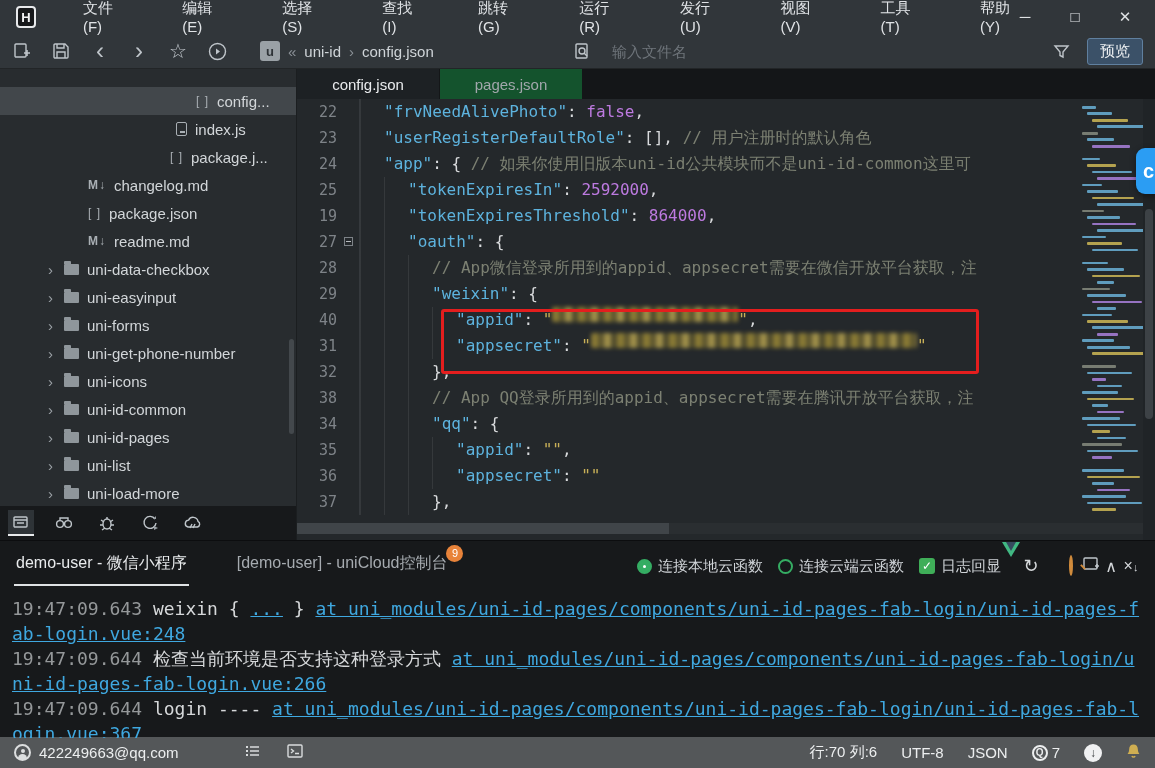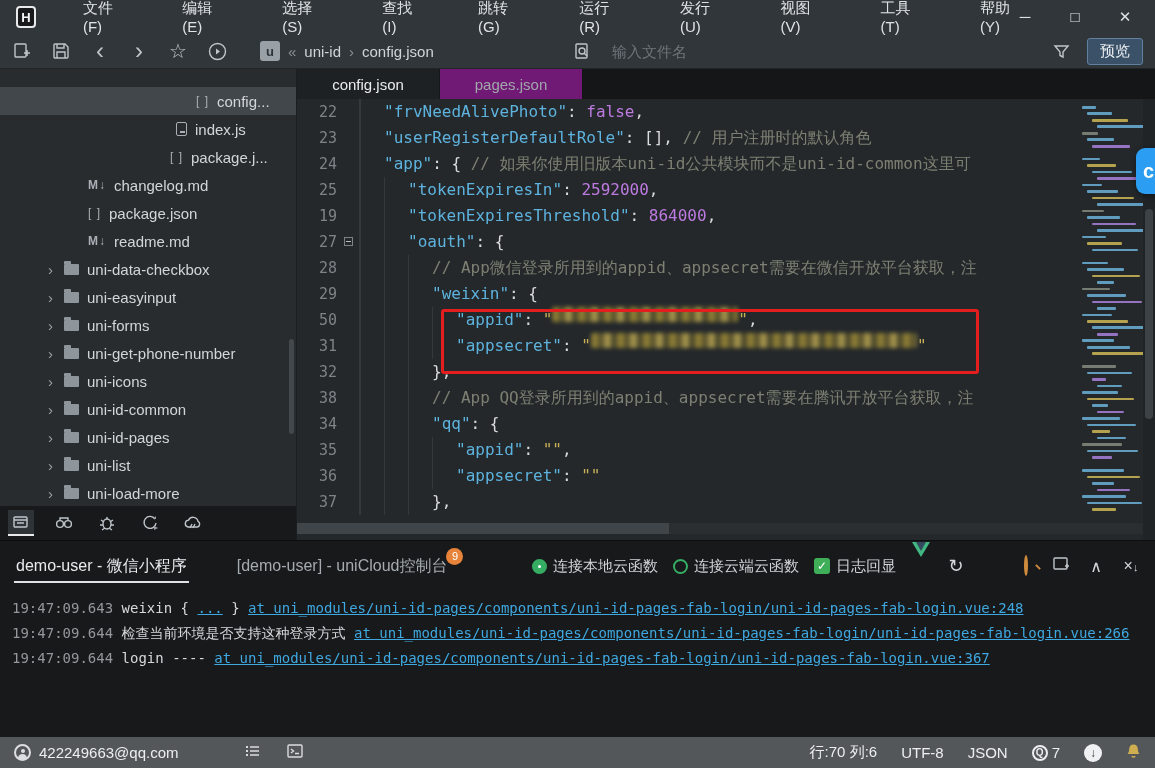--- a/index.html
+++ b/index.html
@@ -47,21 +47,21 @@
   .side-scrollthumb { position:absolute; right:2px; top:270px; width:5px; height:95px; background:#43484c; border-radius:3px; }
   .side-toolbar { height:34px; background:#17191b; display:flex; align-items:center; gap:17px; padding-left:8px; margin-top:auto; }
   .st-ic { width:26px; height:26px; display:flex; align-items:center; justify-content:center; color:#9aa0a5; }
   .st-ic.active { background:#2e3337; border-bottom:2px solid #e8eaec; color:#e8eaec; }
 
   
   .editor { flex:1; position:relative; background:#24282b; overflow:hidden; }
   .tabstrip { height:30px; background:#141618; display:flex; }
   .etab { width:142px; display:flex; align-items:center; justify-content:center; font-size:15px; cursor:pointer; }
   .etab.active { background:#1d2124; color:#e9ebed; }
-  .etab:not(.active) { background:#701a75; color:#a2a7ac; margin-left:1px; }
+  .etab:not(.active) { background:#14532d; color:#a2a7ac; margin-left:1px; }
   .code { position:relative; font-family:"DejaVu Sans Mono", monospace; font-size:16px; }
   .cl { display:flex; height:26px; line-height:26px; white-space:pre; }
   .ln { width:46px; text-align:right; color:#7e8388; font-size:15px; padding-right:6px; flex:none; }
   .foldc { width:17px; flex:none; border-right:1px solid #35393d; position:relative; }
   .foldbox { position:absolute; left:1px; top:8px; width:9px; height:9px; border:1px solid #7d8287; }
   .foldbox:before { content:""; position:absolute; left:1px; top:3px; width:5px; height:1px; background:#b8bcc0; }
   .indent { flex:none; height:26px; background:repeating-linear-gradient(to right, rgba(255,255,255,.08) 0 1px, transparent 1px 24px); }
   .sk { color:#5db3de; } .sp { color:#d9dbdd; } .sn { color:#bd7ae0; } .ss { color:#c9b158; } .sc { color:#7c8072; }
   .blurchip { display:inline-block; height:15px; border-radius:2px; vertical-align:-2px;
               background:repeating-linear-gradient(90deg,#8a7a35 0 7px,#5c552f 7px 13px,#a08f4a 13px 20px,#4e4a2c 20px 26px);
@@ -69,39 +69,39 @@
   .minimap { position:absolute; top:33px; right:13px; width:60px; height:424px; background:#24282b; padding-top:4px; }
   .mm-bar { height:2.6px; margin-bottom:3.9px; border-radius:1px; }
   .vtrack { position:absolute; top:30px; right:0; width:12px; bottom:0; background:#202427; }
   .vthumb { position:absolute; top:140px; right:2px; width:8px; height:210px; background:#3d4246; border-radius:4px; }
   .hscroll { position:absolute; left:0; right:12px; bottom:6px; height:11px; background:#2a2e31; }
   .hthumb { width:44%; height:100%; background:#404549; }
 
   
   .console { height:197px; background:#17191b; border-top:1px solid #0c0d0f; }
   .console-head { height:50px; display:flex; align-items:center; padding:0 14px; }
-  .ctab { position:relative; font-size:16px; color:#a6abb0; margin-right:46px; padding:6px 2px 4px; cursor:pointer; white-space:nowrap; }
+  .ctab { position:relative; font-size:16px; color:#a6abb0; margin-right:46px; padding:6px 2px 10px; cursor:pointer; white-space:nowrap; }
   .ctab.active { color:#e9ebed; border-bottom:2px solid #dfe2e4; }
   .ctab .badge { position:absolute; top:-2px; right:-14px; min-width:17px; height:17px; border-radius:9px; background:#e8833a;
                  color:#fff; font-size:11px; display:flex; align-items:center; justify-content:center; padding:0 3px; }
-  .c-controls { margin-left:auto; display:flex; align-items:center; gap:15px; color:#cfd3d7; font-size:15px; }
+  .c-controls { margin-left:auto; display:flex; align-items:center; color:#cfd3d7; font-size:15px; }
   .ctl { display:flex; align-items:center; gap:6px; cursor:pointer; white-space:nowrap; }
   .radio { width:15px; height:15px; border-radius:50%; border:2px solid #35ad63; position:relative; }
   .radio.on { background:#35ad63; border-color:#35ad63; }
   .radio.on:before { content:""; position:absolute; left:4px; top:4px; width:3px; height:3px; background:#fff; border-radius:50%; }
   .chk { width:16px; height:16px; background:#3fae58; border-radius:3px; color:#fff; font-size:12px; display:flex; align-items:center; justify-content:center; }
   .vue-ic { width:0; height:0; border-left:9px solid transparent; border-right:9px solid transparent; border-top:15px solid #41b883; position:relative; }
   .vue-ic:before { content:""; position:absolute; left:-5px; top:-15px; width:0; height:0;
                    border-left:5px solid transparent; border-right:5px solid transparent; border-top:9px solid #35495e; }
   .cic { width:20px; text-align:center; color:#d4d7da; font-size:16px; cursor:pointer; }
   .stop-sq { width:12px; height:12px; background:#e3e5e7; margin:0 auto; }
   .mag { position:relative; width:11px; height:11px; border:2px solid #d08b3c; border-radius:50%; margin:0 auto; }
   .mag:before { content:""; position:absolute; left:9px; top:9px; width:6px; height:2px; background:#d08b3c; transform:rotate(45deg); }
   .logs { height:147px; overflow:hidden; padding:5px 12px 0; font-family:"DejaVu Sans Mono", monospace;
-          font-size:14px; line-height:25px; word-break:break-all; color:#d6d8da; }
+          font-size:18px; line-height:25px; word-break:break-all; color:#d6d8da; }
   .lg-ts { color:#95989a; }
   .lg-link { color:#3fa8e0; text-decoration:underline; cursor:pointer; }
 
   
   .statusbar { height:31px; background:#545759; display:flex; align-items:center; color:#eceeef; font-size:15px; padding:0 14px; }
   .sb-left { display:flex; align-items:center; gap:8px; }
   .sb-mid { display:flex; gap:26px; margin-left:66px; color:#d9dcdd; }
   .sb-right { margin-left:auto; display:flex; align-items:center; gap:24px; }
   .user-ic { width:17px; height:17px; border-radius:50%; border:2px solid #dcdedf; position:relative; }
   .user-ic:before { content:""; position:absolute; left:4.5px; top:2.5px; width:4px; height:4px; border-radius:50%; background:#dcdedf; }
@@ -310,21 +310,21 @@
         </div>
       <div class="code">
           <div class="cl"><span class="ln">22</span><span class="foldc"></span><span class="indent" style="width: 24px;"></span><span class="sk">"frvNeedAlivePhoto"</span><span class="sp">: </span><span class="sn">false</span><span class="sp">, </span></div>
           <div class="cl"><span class="ln">23</span><span class="foldc"></span><span class="indent" style="width: 24px;"></span><span class="sk">"userRegisterDefaultRole"</span><span class="sp">: [], </span><span class="sc">// 用户注册时的默认角色</span></div>
           <div class="cl"><span class="ln">24</span><span class="foldc"></span><span class="indent" style="width: 24px;"></span><span class="sk">"app"</span><span class="sp">: { </span><span class="sc">// 如果你使用旧版本uni-id公共模块而不是uni-id-common这里可</span></div>
           <div class="cl"><span class="ln">25</span><span class="foldc"></span><span class="indent" style="width: 48px;"></span><span class="sk">"tokenExpiresIn"</span><span class="sp">: </span><span class="sn">2592000</span><span class="sp">,</span></div>
           <div class="cl"><span class="ln">19</span><span class="foldc"></span><span class="indent" style="width: 48px;"></span><span class="sk">"tokenExpiresThreshold"</span><span class="sp">: </span><span class="sn">864000</span><span class="sp">,</span></div>
           <div class="cl"><span class="ln">27</span><span class="foldc"><span class="foldbox"></span></span><span class="indent" style="width: 48px;"></span><span class="sk">"oauth"</span><span class="sp">: {</span></div>
           <div class="cl"><span class="ln">28</span><span class="foldc"></span><span class="indent" style="width: 72px;"></span><span class="sc">// App微信登录所用到的appid、appsecret需要在微信开放平台获取，注</span></div>
           <div class="cl"><span class="ln">29</span><span class="foldc"></span><span class="indent" style="width: 72px;"></span><span class="sk">"weixin"</span><span class="sp">: {</span></div>
-          <div class="cl"><span class="ln">50</span><span class="foldc"></span><span class="indent" style="width: 96px;"></span><span class="sk">"appid"</span><span class="sp">: </span><span class="ss">"</span><span class="blurchip" style="width: 186px;"></span><span class="ss">"</span><span class="sp">,</span></div>
+          <div class="cl"><span class="ln">40</span><span class="foldc"></span><span class="indent" style="width: 96px;"></span><span class="sk">"appid"</span><span class="sp">: </span><span class="ss">"</span><span class="blurchip" style="width: 186px;"></span><span class="ss">"</span><span class="sp">,</span></div>
           <div class="cl"><span class="ln">31</span><span class="foldc"></span><span class="indent" style="width: 96px;"></span><span class="sk">"appsecret"</span><span class="sp">: </span><span class="ss">"</span><span class="blurchip" style="width: 326px;"></span><span class="ss">"</span></div>
           <div class="cl"><span class="ln">32</span><span class="foldc"></span><span class="indent" style="width: 72px;"></span><span class="sp">},</span></div>
           <div class="cl"><span class="ln">38</span><span class="foldc"></span><span class="indent" style="width: 72px;"></span><span class="sc">// App QQ登录所用到的appid、appsecret需要在腾讯开放平台获取，注</span></div>
           <div class="cl"><span class="ln">34</span><span class="foldc"></span><span class="indent" style="width: 72px;"></span><span class="sk">"qq"</span><span class="sp">: {</span></div>
           <div class="cl"><span class="ln">35</span><span class="foldc"></span><span class="indent" style="width: 96px;"></span><span class="sk">"appid"</span><span class="sp">: </span><span class="ss">""</span><span class="sp">,</span></div>
           <div class="cl"><span class="ln">36</span><span class="foldc"></span><span class="indent" style="width: 96px;"></span><span class="sk">"appsecret"</span><span class="sp">: </span><span class="ss">""</span></div>
           <div class="cl"><span class="ln">37</span><span class="foldc"></span><span class="indent" style="width: 72px;"></span><span class="sp">},</span></div>
         </div>
       <div class="minimap">
           <div class="mm-bar" style="background: rgb(95, 156, 189); width: 14px; margin-left: 0px;"></div>

